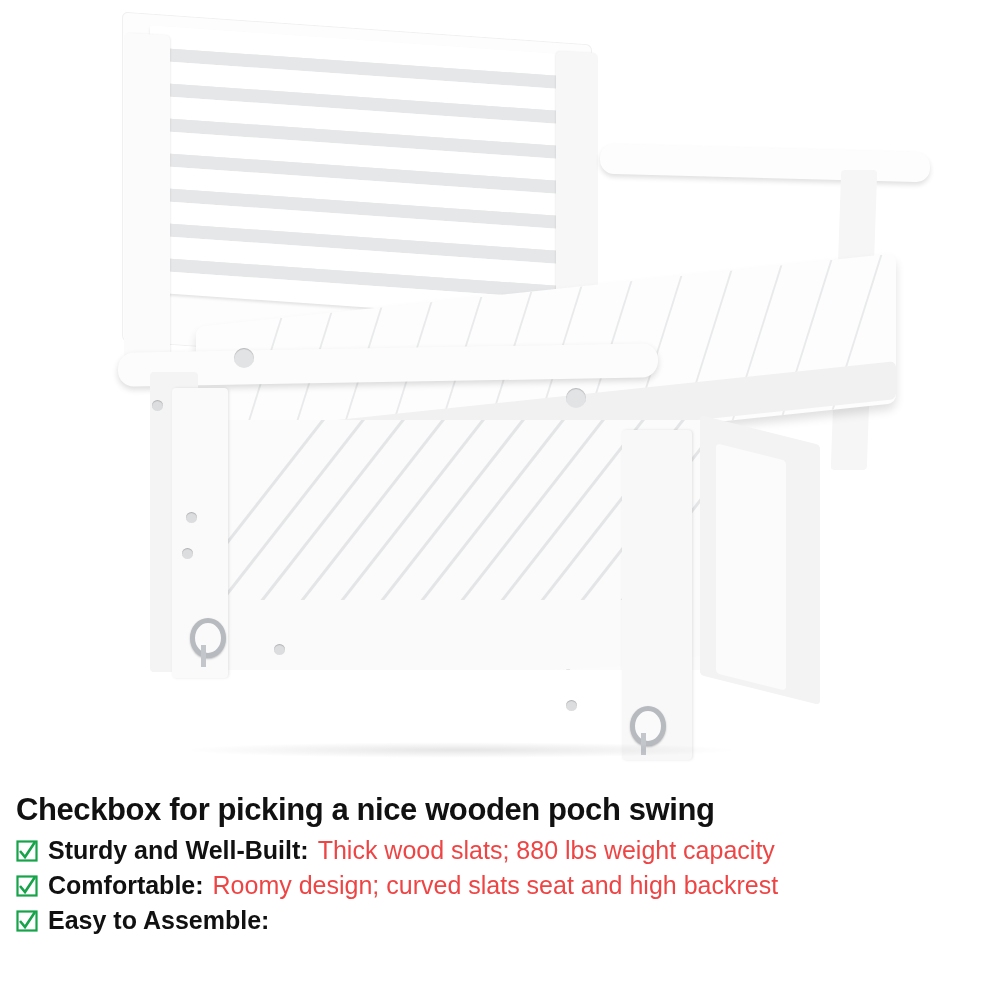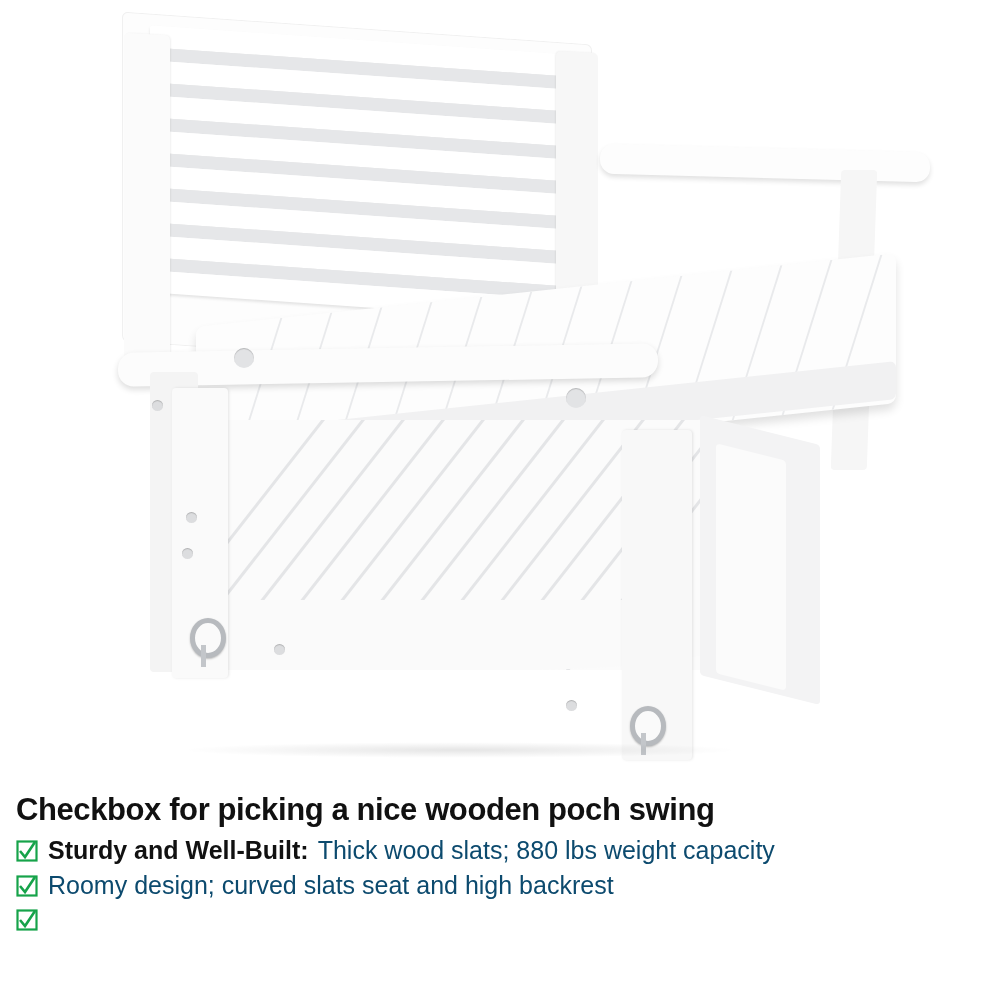--- a/index.html
+++ b/index.html
@@ -332,21 +332,21 @@
   .feature-label {
     font-weight: bold;
     font-size: 25px;
     color: #111111;
     margin-right: 9px;
     text-align: center;
   }
 
   .feature-text {
     font-size: 25px;
-    color: #0c4a6e;
+    color: #ef4444;
   }
 </style>
 </head>
 <body>
 
 <div class="page">
 
   <div class="photo">
     <div class="swing">
 
@@ -450,26 +450,28 @@
       <span class="feature-text">Thick wood slats; 880 lbs weight capacity</span>
     </div>
 
     <div class="feature-row">
       <span class="check-icon">
         <svg viewBox="0 0 22 22" width="22" height="22" aria-hidden="true">
           <rect x="1.5" y="1.5" width="19" height="19" fill="#ffffff" stroke="#16a34a" stroke-width="2.2"></rect>
           <path d="M4 11 L9 17 L19 2" fill="none" stroke="#16a34a" stroke-width="2.6"></path>
         </svg>
       </span>
+      <span class="feature-label">Comfortable:</span>
       <span class="feature-text">Roomy design; curved slats seat and high backrest</span>
     </div>
 
     <div class="feature-row">
       <span class="check-icon">
         <svg viewBox="0 0 22 22" width="22" height="22" aria-hidden="true">
           <rect x="1.5" y="1.5" width="19" height="19" fill="#ffffff" stroke="#16a34a" stroke-width="2.2"></rect>
           <path d="M4 11 L9 17 L19 2" fill="none" stroke="#16a34a" stroke-width="2.6"></path>
         </svg>
       </span>
+      <span class="feature-label">Easy to Assemble:</span>
     </div>
 
   </div>
 </div>
 
 </body></html>

